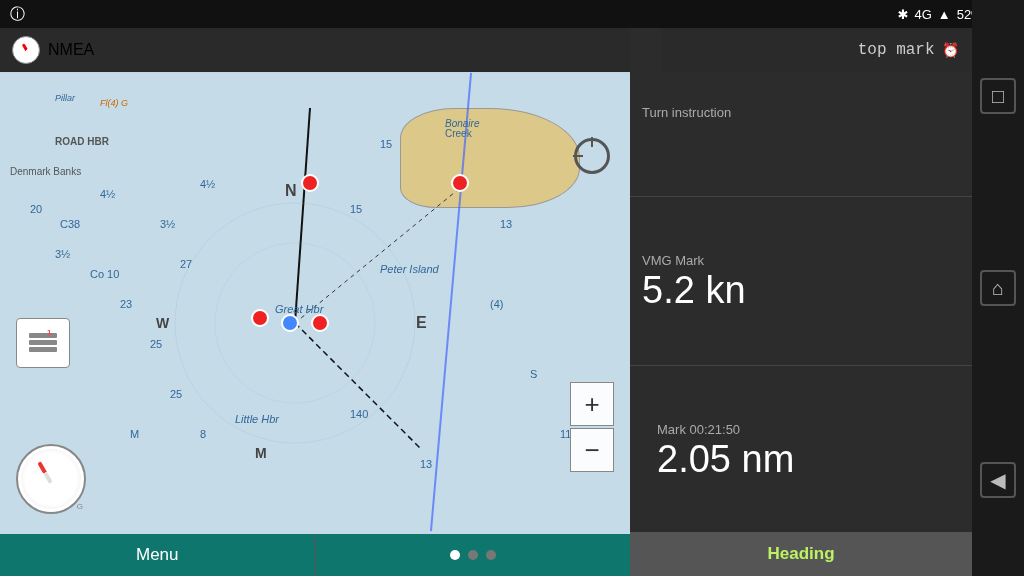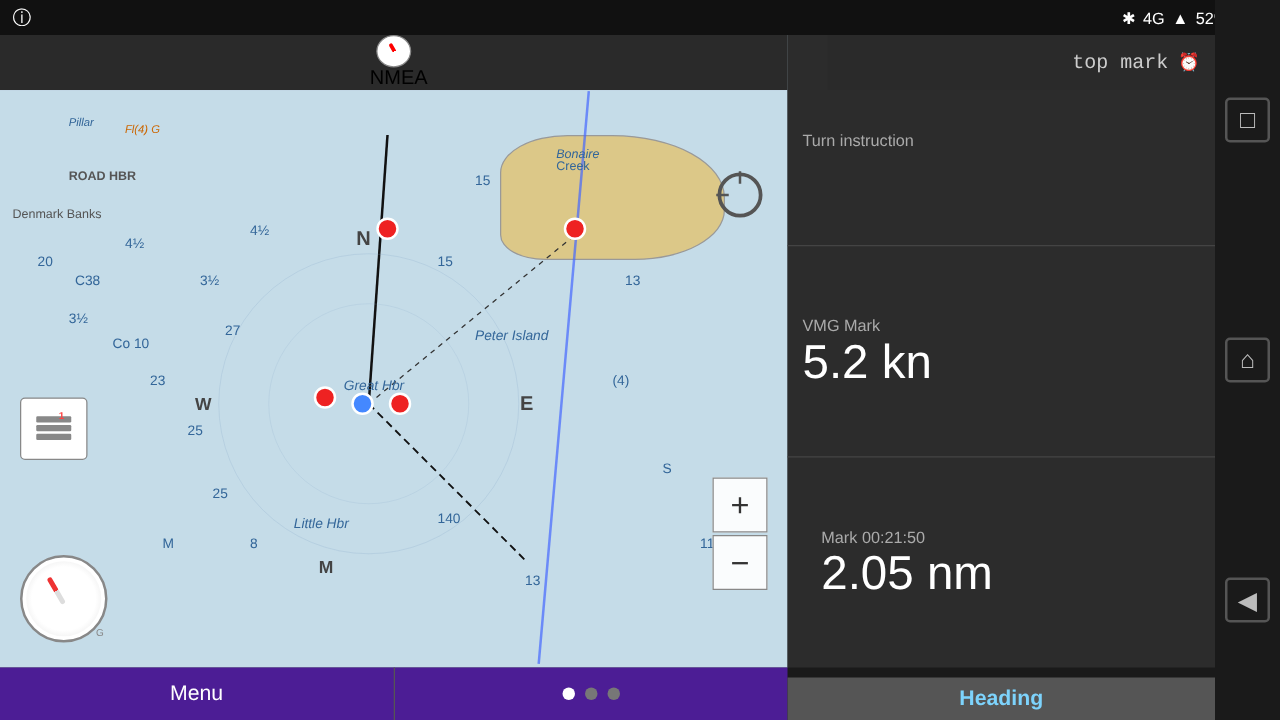--- a/index.html
+++ b/index.html
@@ -40,21 +40,20 @@
     #app-header {
       position: absolute;
       top: 28px; left: 0;
       width: 630px;
       height: 44px;
       background: #2a2a2a;
       display: flex;
       align-items: center;
       padding: 0 12px;
       z-index: 100;
-      flex-direction: column;
     }
     #top-mark-label {
       position: absolute;
       top: 28px;
       right: 52px;
       width: 310px;
       height: 44px;
       background: #2a2a2a;
       display: flex;
       align-items: center;
@@ -247,21 +246,21 @@
     .data-value.large {
       font-size: 42px;
     }
 
     
     #bottom-bar {
       position: absolute;
       bottom: 0; left: 0;
       width: 630px;
       height: 42px;
-      background: #4c1d95;
+      background: #0f766e;
       display: flex;
       align-items: center;
       justify-content: space-between;
     }
     #menu-btn {
       flex: 1;
       height: 100%;
       display: flex;
       align-items: center;
       justify-content: center;
@@ -282,26 +281,26 @@
       width: 10px; height: 10px;
       border-radius: 50%;
     }
     .dot.active { background: #fff; }
     .dot.inactive { background: #777; }
 
     #heading-btn {
       position: absolute;
       bottom: 0; left: 630px;
       width: 342px;
-      height: 34px;
+      height: 44px;
       background: #555;
       display: flex;
       align-items: center;
       justify-content: center;
-      color: #7dd3fc;
+      color: #bef264;
       font-size: 17px;
       font-weight: bold;
       cursor: pointer;
     }
 
     
     #right-nav {
       position: absolute;
       top: 0; right: 0;
       width: 52px;

